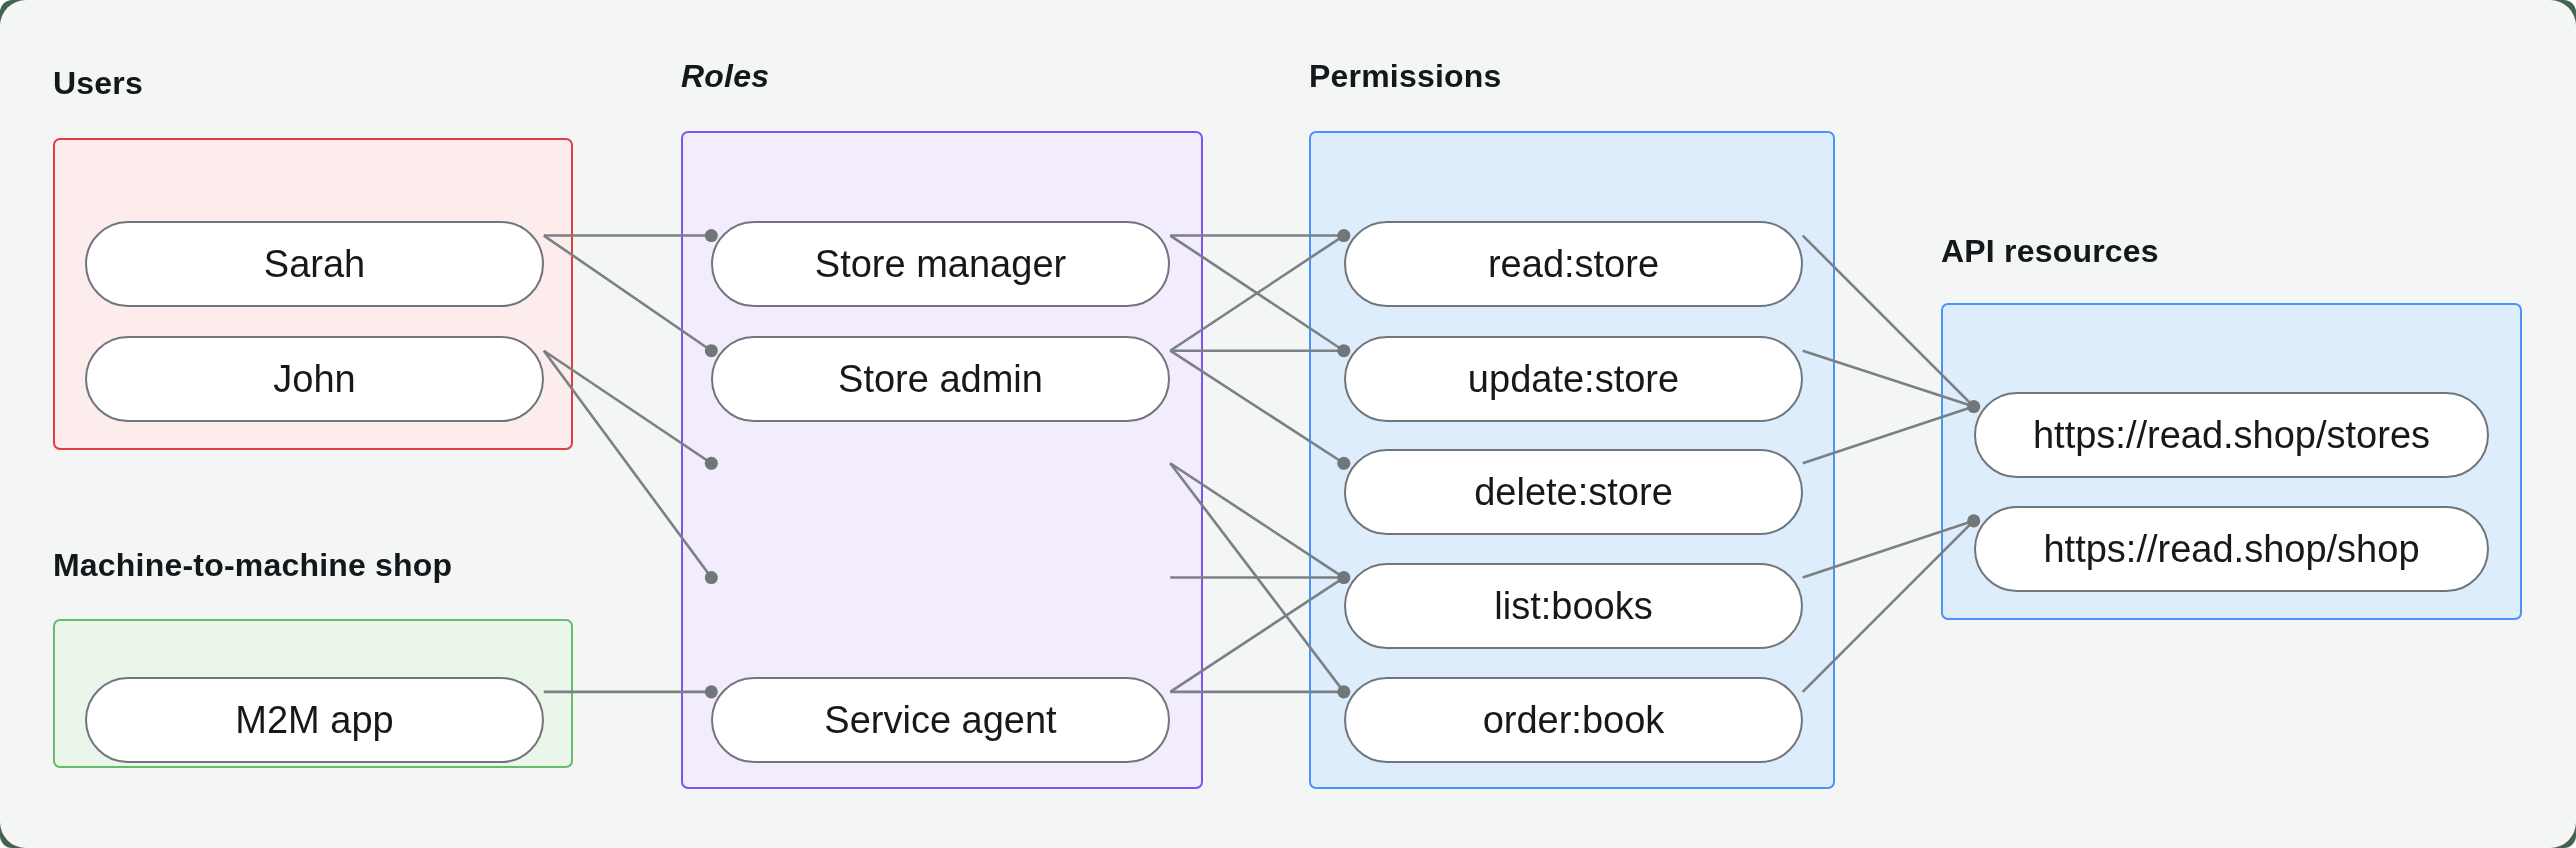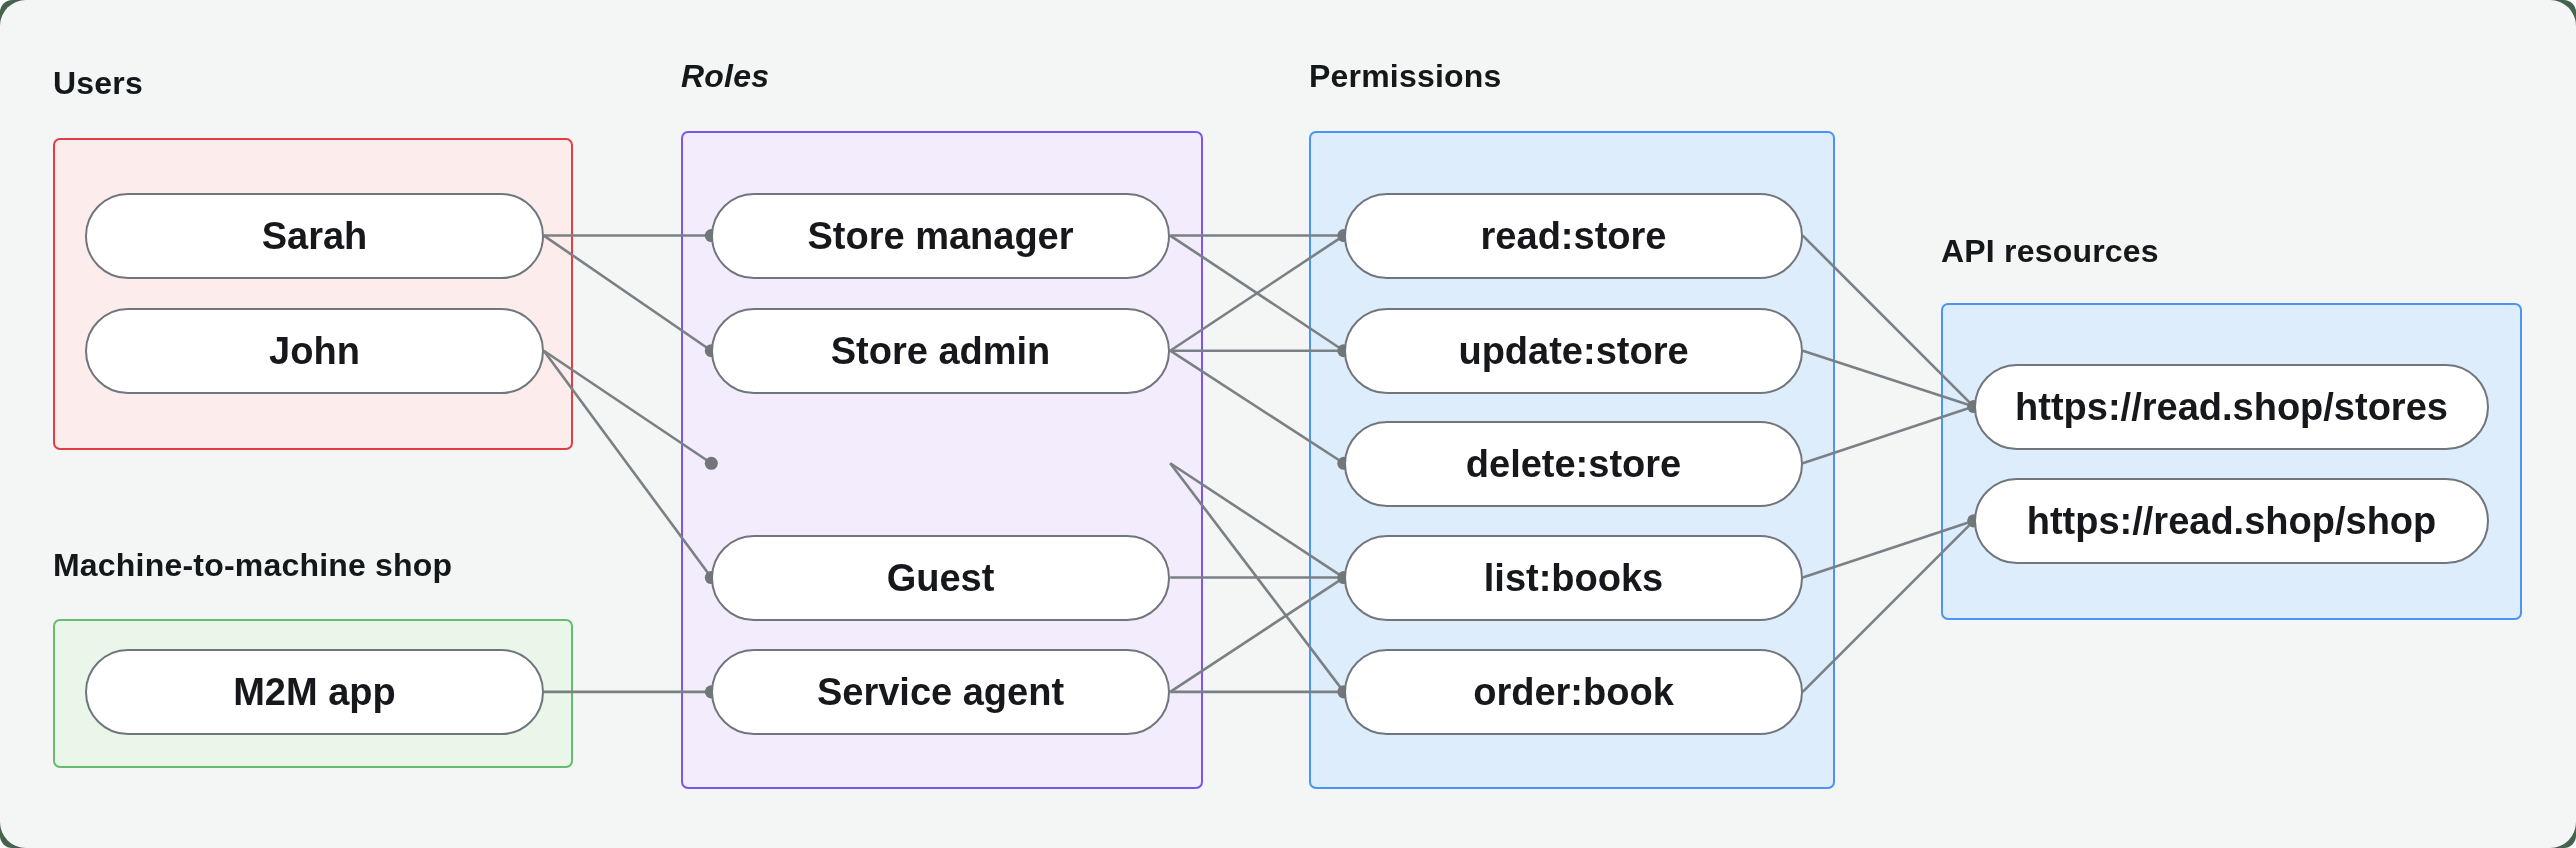--- a/index.html
+++ b/index.html
@@ -52,23 +52,24 @@
   .pill {
     position: absolute;
     height: 86px;
     background: #ffffff;
     border: 2.2px solid #70767c;
     border-radius: 43px;
     display: flex;
     align-items: center;
     justify-content: center;
     font-size: 38px;
-    font-weight: 700;
+    font-weight: 400;
     color: #16181b;
     white-space: nowrap;
+    margin-top: 28px;
   }
   .col-users { left: 85px;  width: 459px; }
   .col-roles { left: 711px; width: 459px; }
   .col-perms { left: 1344px; width: 459px; }
   .col-api   { left: 1974px; width: 515px; }
 
   .row-1 { top: 193px; }
   .row-2 { top: 308px; }
   .row-3 { top: 421px; }
   .row-4 { top: 535px; }
@@ -131,21 +132,20 @@
   <div class="group-label label-permissions">Permissions</div>
   <div class="group-label label-api">API resources</div>
   <div class="group-label label-m2m">Machine-to-machine shop</div>
 
   <div class="pill col-users row-1">Sarah</div>
   <div class="pill col-users row-2">John</div>
   <div class="pill col-users row-5">M2M app</div>
 
   <div class="pill col-roles row-1">Store manager</div>
   <div class="pill col-roles row-2">Store admin</div>
-  <div class="pill col-roles row-4">Guest</div>
   <div class="pill col-roles row-5">Service agent</div>
 
   <div class="pill col-perms row-1">read:store</div>
   <div class="pill col-perms row-2">update:store</div>
   <div class="pill col-perms row-3">delete:store</div>
   <div class="pill col-perms row-4">list:books</div>
   <div class="pill col-perms row-5">order:book</div>
 
   <div class="pill col-api row-stores">https://read.shop/stores</div>
   <div class="pill col-api row-books">https://read.shop/shop</div>

